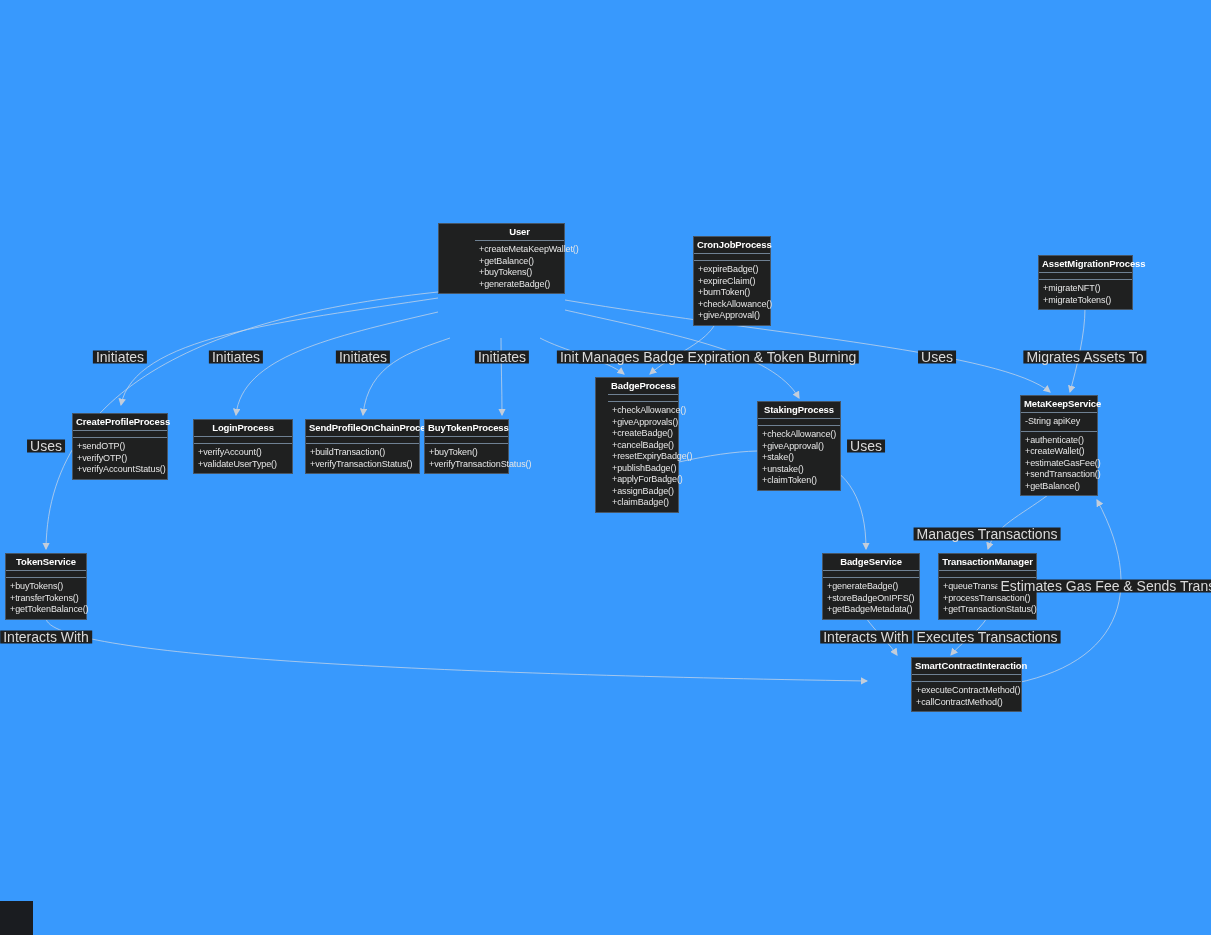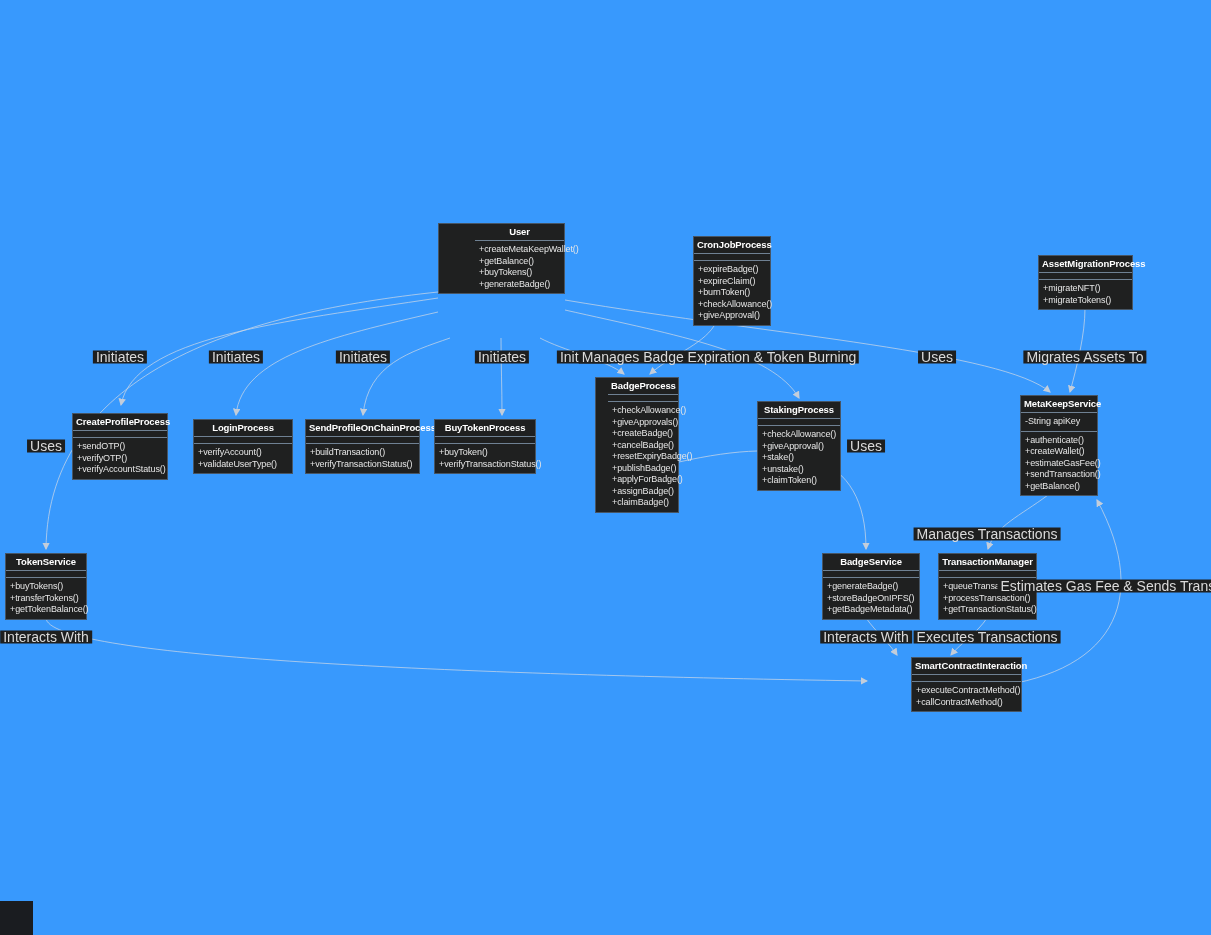--- a/index.html
+++ b/index.html
@@ -100,21 +100,21 @@
         </div>
       </div>
       <div class="uml-class" style="left: 305px; top: 419px; width: 115px;">
         <div class="uml-title">SendProfileOnChainProcess</div>
         <div class="uml-comp"></div>
         <div class="uml-comp uml-last">
           <div class="uml-member">+buildTransaction()</div>
           <div class="uml-member">+verifyTransactionStatus()</div>
         </div>
       </div>
-      <div class="uml-class" style="left: 434px; top: 419px; width: 102px;">
+      <div class="uml-class" style="left: 424px; top: 419px; width: 85px;">
         <div class="uml-title">BuyTokenProcess</div>
         <div class="uml-comp"></div>
         <div class="uml-comp uml-last">
           <div class="uml-member">+buyToken()</div>
           <div class="uml-member">+verifyTransactionStatus()</div>
         </div>
       </div>
       <div class="uml-class" style="left: 595px; top: 377px; width: 84px; padding-left: 12px;">
         <div class="uml-title">BadgeProcess</div>
         <div class="uml-comp"></div>

